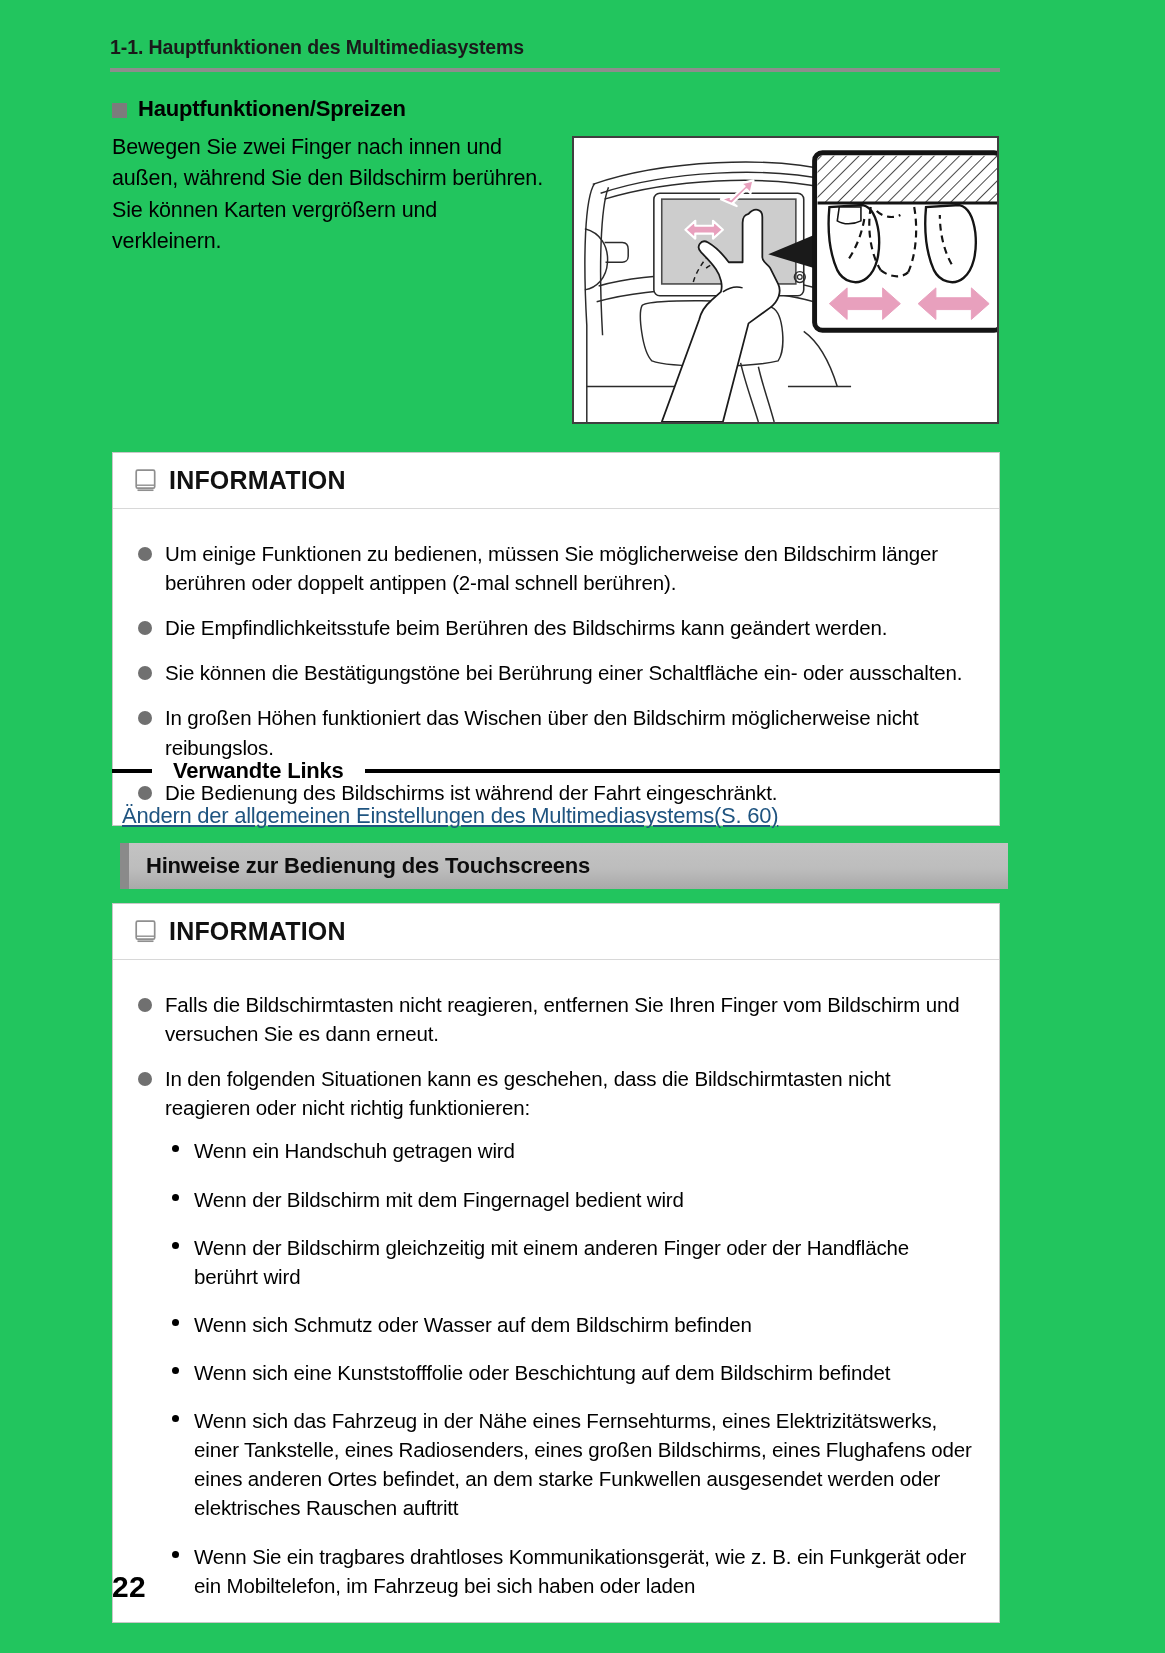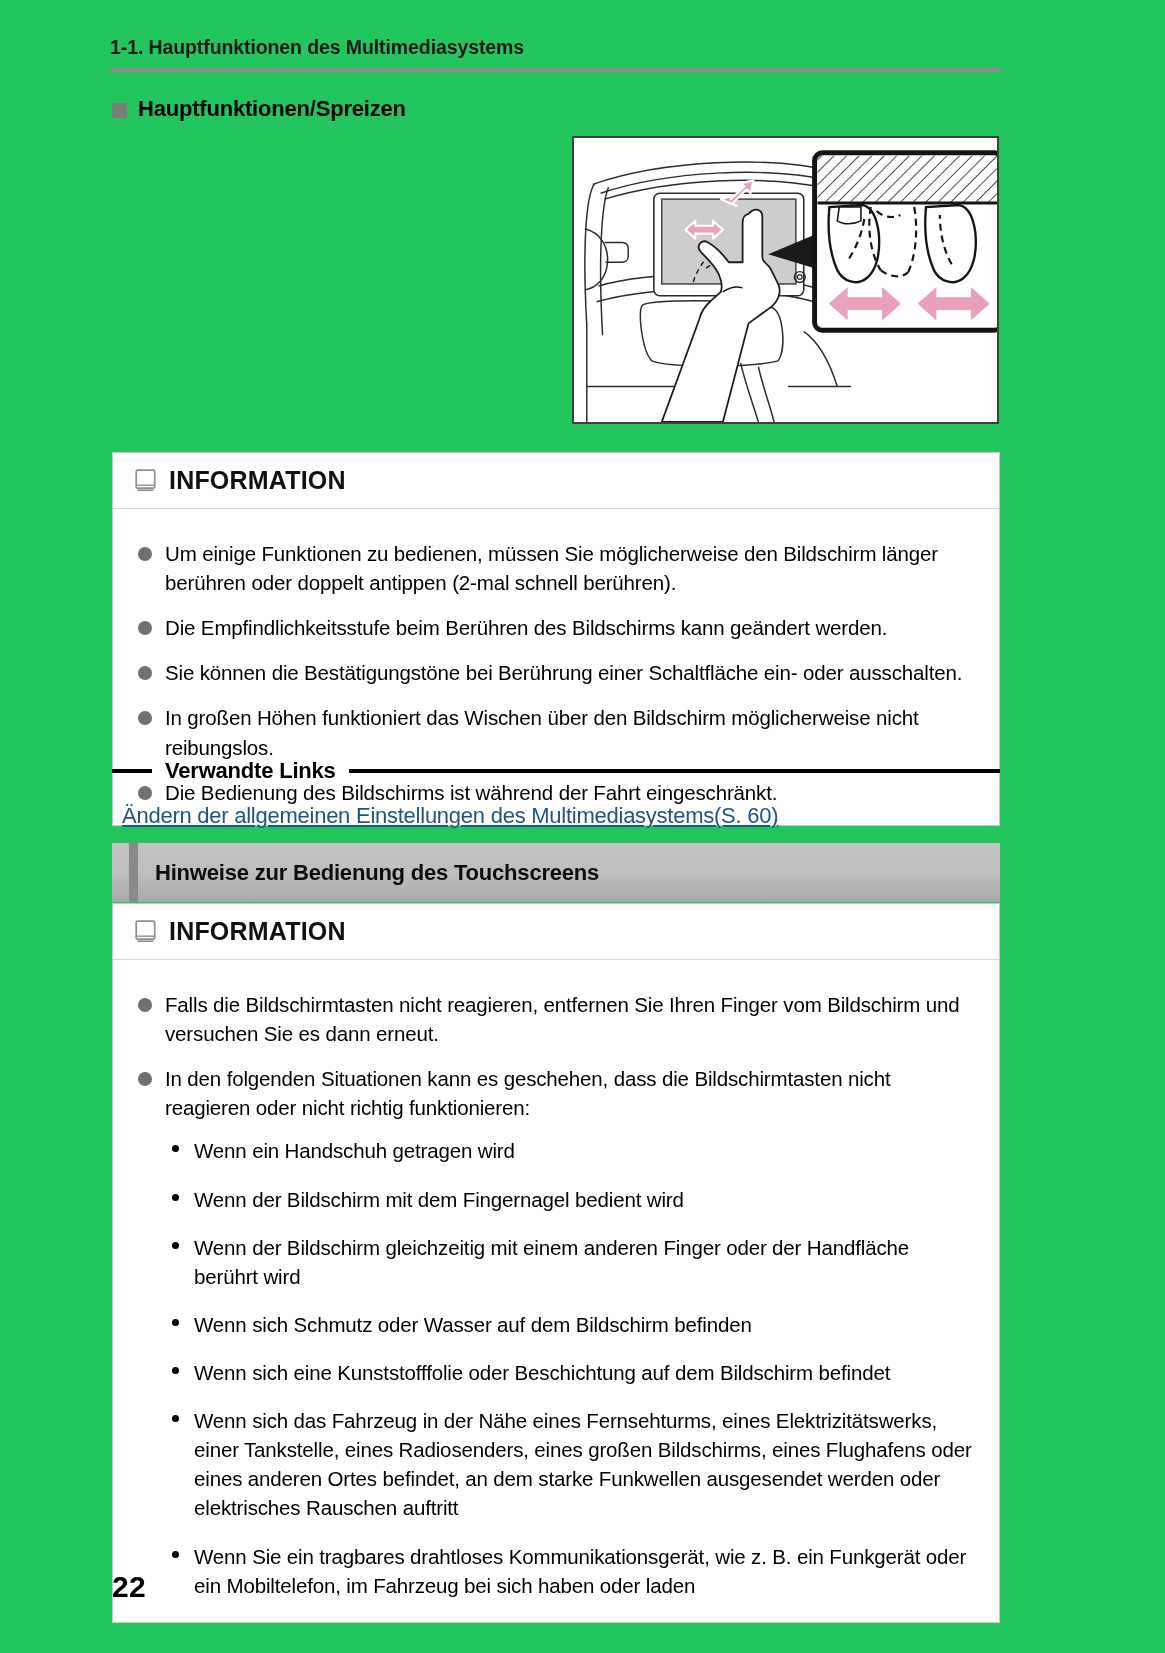--- a/index.html
+++ b/index.html
@@ -179,21 +179,21 @@
     background: #000;
   }
 
   
   .related-head {
     position: absolute;
     left: 112px;
     width: 888px;
     display: flex;
     align-items: center;
-    gap: 0;
+    gap: 8px;
   }
   .related-head .rl-dash-left {
     width: 40px;
     height: 4px;
     background: #000;
     flex: none;
   }
   .related-head .rl-label {
     font-size: 22px;
     font-weight: bold;
@@ -213,28 +213,27 @@
     width: 880px;
     font-size: 22px;
     letter-spacing: -0.25px;
     color: #1f5480;
     cursor: pointer;
   }
 
   
   .section-bar {
     position: absolute;
-    left: 112px;
+    left: 120px;
     width: 888px;
-    height: 59px;
+    height: 46px;
     background: linear-gradient(to bottom, #c3c3c3 0%, #bdbdbd 55%, #a9a9a9 100%);
     box-sizing: border-box;
     display: flex;
     align-items: center;
-    padding-left: 17px;
   }
   .section-bar::before {
     content: "";
     width: 9px;
     height: 100%;
     background: #8a8a8a;
     flex: none;
   }
   .section-bar-text {
     font-size: 22px;
@@ -264,20 +263,21 @@
   <div class="running-header">
     <div class="rh-text">1-1. Hauptfunktionen des Multimediasystems</div>
     <div class="rh-rule"></div>
   </div>
 
   <div class="sq-head">
     <span class="sq-marker"></span>
     <span class="sq-head-text">Hauptfunktionen/Spreizen</span>
   </div>
 
+  <div class="intro-para">Bewegen Sie zwei Finger nach innen und außen, während Sie den Bildschirm berühren. Sie können Karten vergrößern und verkleinern.</div>
 
   <div class="figure">
     <svg viewBox="0 0 427 288" xmlns="http://www.w3.org/2000/svg">
       <defs>
         <pattern id="hatch" width="9" height="9" patternTransform="rotate(45)" patternUnits="userSpaceOnUse">
           <line x1="0" y1="0" x2="0" y2="9" stroke="#1a1a1a" stroke-width="1.6"></line>
         </pattern>
         <clipPath id="calloutClip">
           <rect x="243" y="15" width="190" height="180" rx="7"></rect>
         </clipPath>

